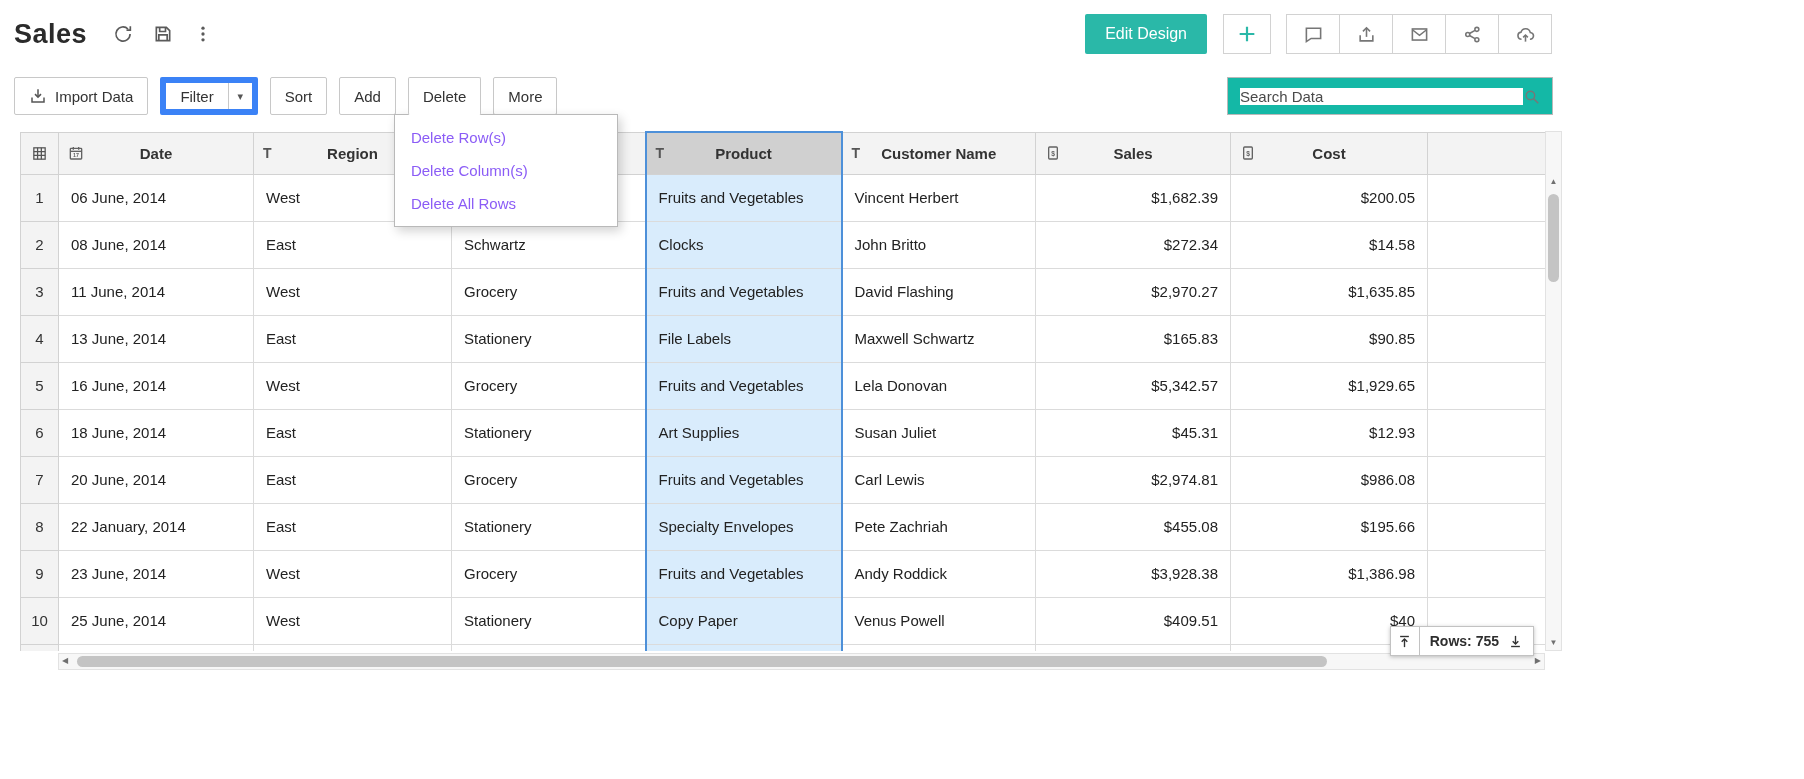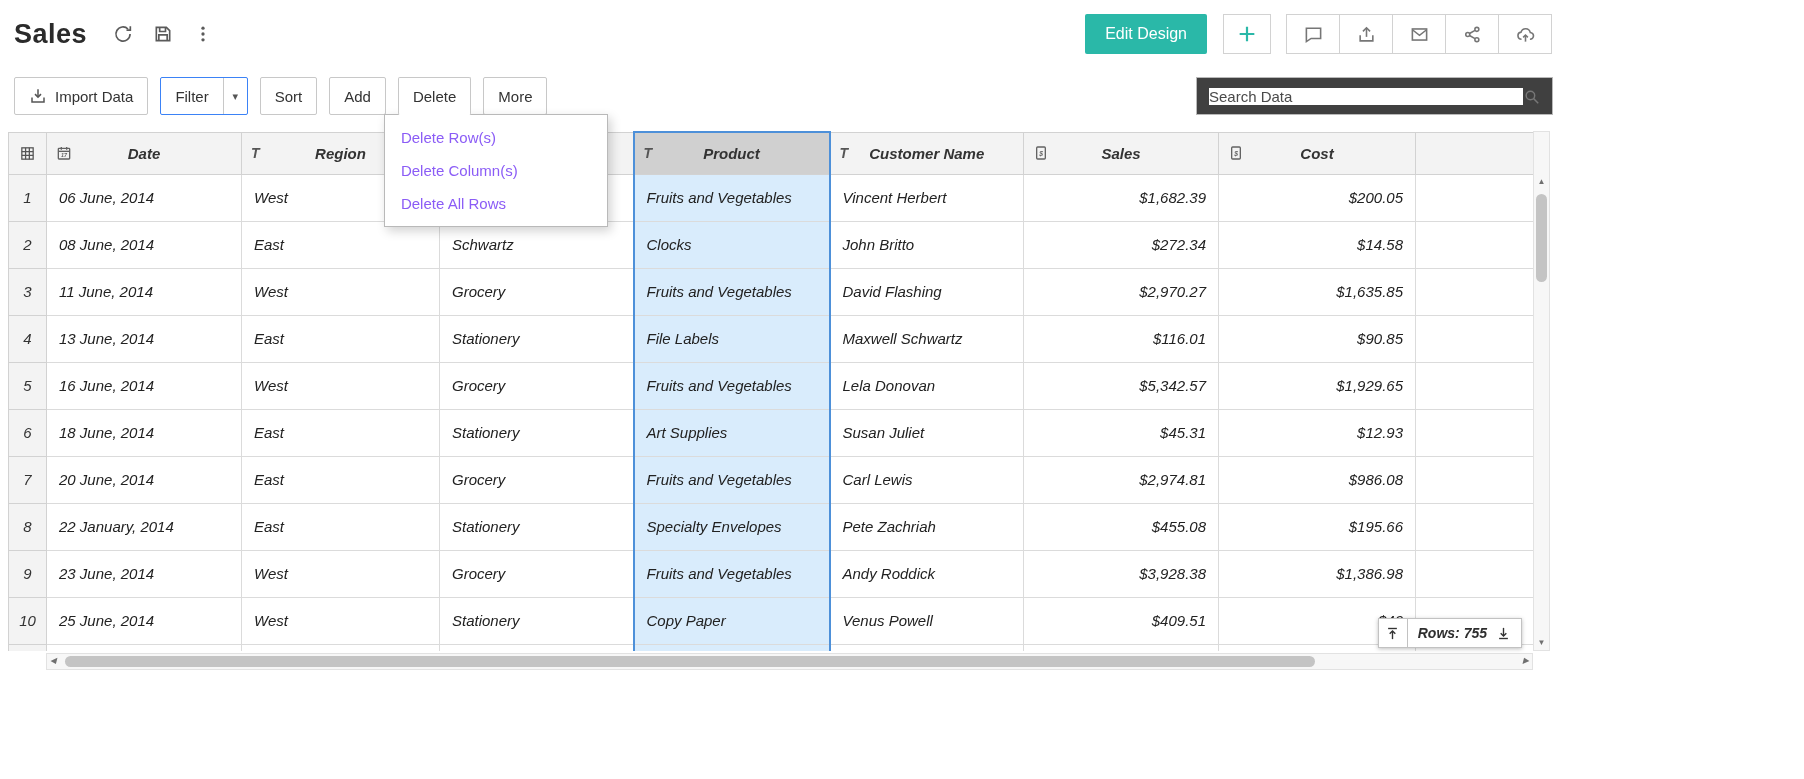--- a/index.html
+++ b/index.html
@@ -33,40 +33,40 @@
   .icon-group .boxbtn { width: 54px; margin-left: -1px; }
 
   
   .toolbar { display: flex; align-items: center; height: 50px; padding: 10px 3px 0 14px; gap: 12px; }
   .btn {
     height: 38px; border: 1px solid #c8c8c8; border-radius: 2px; background: #fff;
     padding: 0 14px; font-size: 15px; color: #333; font-family: inherit;
     display: flex; align-items: center; gap: 8px; cursor: pointer; white-space: nowrap;
   }
   .btn svg { width: 18px; height: 18px; color: #555; }
-  .splitbtn { display: flex; align-items: stretch; height: 38px; border: 1px solid #3b82f6; border-radius: 2px; background: #fff; cursor: pointer; }
+  .splitbtn { display: flex; align-items: stretch; height: 38px; border: 6px solid #3b82f6; border-radius: 2px; background: #fff; cursor: pointer; }
   .split-main { display: flex; align-items: center; padding: 0 14px; font-size: 15px; color: #333; }
   .split-caret { width: 24px; border-left: 1px solid #c8c8c8; display: flex; align-items: center; justify-content: center; font-size: 11px; color: #555; }
   .delete-wrap { position: relative; }
   .btn.delete { position: relative; z-index: 60; border-bottom-color: #fff; }
   .menu {
     position: absolute; top: 37px; left: -14px; width: 224px; background: #fff;
     border: 1px solid #b9b9b9; box-shadow: 3px 4px 10px rgba(0,0,0,.18); z-index: 55; padding: 6px 0;
   }
   .menu-item { padding: 8px 16px; font-size: 15px; color: #8b5cf6; cursor: pointer; white-space: nowrap; }
   .search {
-    margin-left: auto; width: 357px; height: 38px; border: 1px solid #b9b9b9;
-    background: #404040; display: flex; align-items: center; padding: 0 12px;
+    margin-left: auto; width: 326px; height: 38px; border: 1px solid #b9b9b9;
+    background: #14b8a6; display: flex; align-items: center; padding: 0 12px;
   }
   .search input { flex: 1; border: none; outline: none; font-size: 15px; font-family: inherit; color: #333; }
   .search input::placeholder { color: #4a4a4a; opacity: 1; }
   .search svg { width: 17px; height: 17px; color: #777; }
 
   
-  .gridwrap { position: relative; margin: 15px 0 0 8px; width: 1542px; font-style: italic; }
+  .gridwrap { position: relative; margin: 15px 0 0 20px; width: 1542px; }
   .tablebox { width: 1525px; height: 520px; overflow: hidden; }
   table { border-collapse: collapse; table-layout: fixed; width: 1525px; }
   th {
     height: 42px; background: #f3f3f3; border: 1px solid #d2d2d2;
     font-size: 15px; font-weight: bold; color: #333; text-align: center; position: relative;
     white-space: nowrap; overflow: hidden;
   }
   td {
     height: 47px; border: 1px solid #dbdbdb; background: #fff;
     font-size: 15px; color: #222; padding: 0 12px; white-space: nowrap; overflow: hidden;
@@ -85,21 +85,21 @@
   .scroll-arrow { color: #707070; font-size: 8px; line-height: 1; text-align: center; user-select: none; }
   .v-up { position: absolute; top: 46px; left: 0; width: 15px; }
   .v-down { position: absolute; bottom: 3px; left: 0; width: 15px; }
   .vthumb { position: absolute; left: 2px; top: 62px; width: 11px; height: 88px; background: #c4c4c4; border-radius: 6px; }
   .hscroll { position: relative; margin: 2px 0 0 38px; width: 1487px; height: 17px; background: #f7f7f7; border: 1px solid #e2e2e2; }
   .h-left { position: absolute; left: 3px; top: 3px; }
   .h-right { position: absolute; right: 3px; top: 3px; }
   .hthumb { position: absolute; top: 2px; left: 18px; width: 1250px; height: 11px; background: #c4c4c4; border-radius: 6px; }
 
   
-  .rowsbadge { position: absolute; right: 28px; bottom: 22px; display: flex; height: 30px; z-index: 40; box-shadow: 0 1px 4px rgba(0,0,0,.25); }
+  .rowsbadge { position: absolute; right: 28px; bottom: 14px; display: flex; height: 30px; z-index: 40; box-shadow: 0 1px 4px rgba(0,0,0,.25); }
   .badge-jump {
     width: 30px; background: #fff; border: 1px solid #c2c2c2; display: flex;
     align-items: center; justify-content: center; color: #333; cursor: pointer;
   }
   .badge-jump svg { width: 15px; height: 15px; }
   .badge-main {
     display: flex; align-items: center; gap: 9px; background: #fff; border: 1px solid #c2c2c2;
     border-left: none; padding: 0 10px; font-size: 14px; font-weight: bold; color: #2e2e2e;
   }
   .badge-main svg { width: 15px; height: 15px; color: #333; cursor: pointer; }
@@ -321,21 +321,21 @@
     <td></td>
   </tr>
 
   <tr>
     <td class="num">4</td>
     <td>13 June, 2014</td>
     <td>East</td>
     <td>Stationery</td>
     <td class="sel">File Labels</td>
     <td>Maxwell Schwartz</td>
-    <td class="money">$116.01</td>
+    <td class="money">$165.83</td>
     <td class="money">$90.85</td>
     <td></td>
   </tr>
 
   <tr>
     <td class="num">5</td>
     <td>16 June, 2014</td>
     <td>West</td>
     <td>Grocery</td>
     <td class="sel">Fruits and Vegetables</td>

